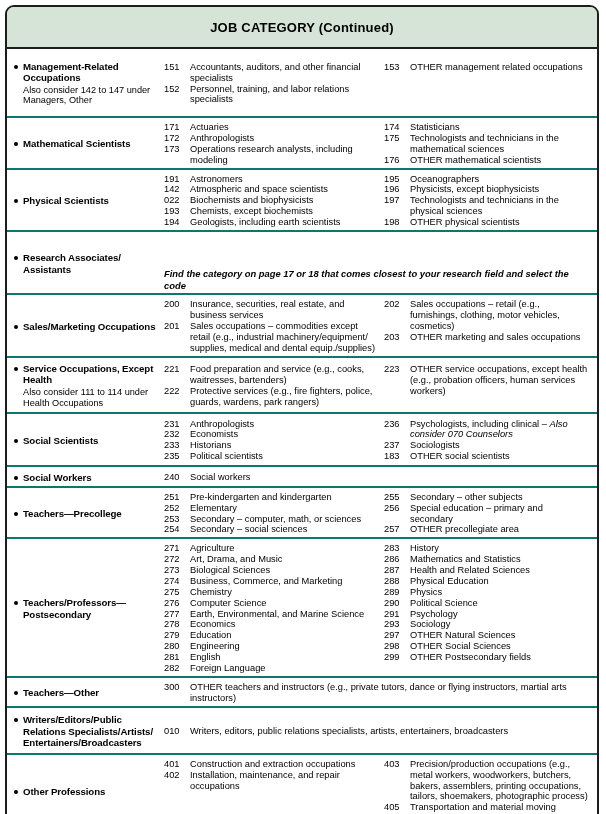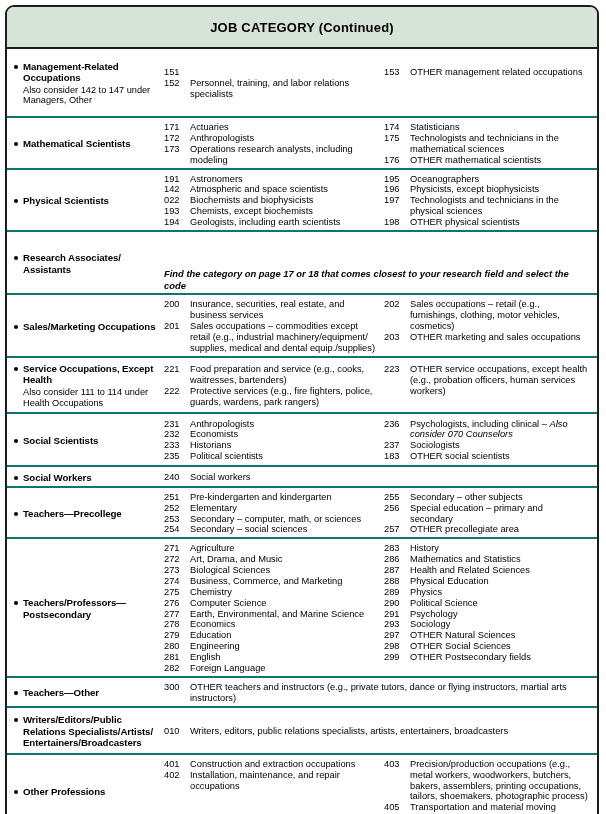--- a/index.html
+++ b/index.html
@@ -92,20 +92,21 @@
             <span class="bullet"></span>
             <div class="cat-text">
               <div class="cat-name">Management-Related Occupations</div>
               <div class="cat-note">Also consider 142 to 147 under Managers, Other</div>
             </div>
           </div>
           <div class="content">
             <div class="col-left">
               <div class="item">
                 <span class="code">151</span>
+                <span class="text"><span>Accountants, auditors, and other financial specialists</span></span>
               </div>
               <div class="item">
                 <span class="code">152</span>
                 <span class="text"><span>Personnel, training, and labor relations specialists</span></span>
               </div>
             </div>
             <div class="col-right">
               <div class="item">
                 <span class="code">153</span>
                 <span class="text"><span>OTHER management related occupations</span></span>

